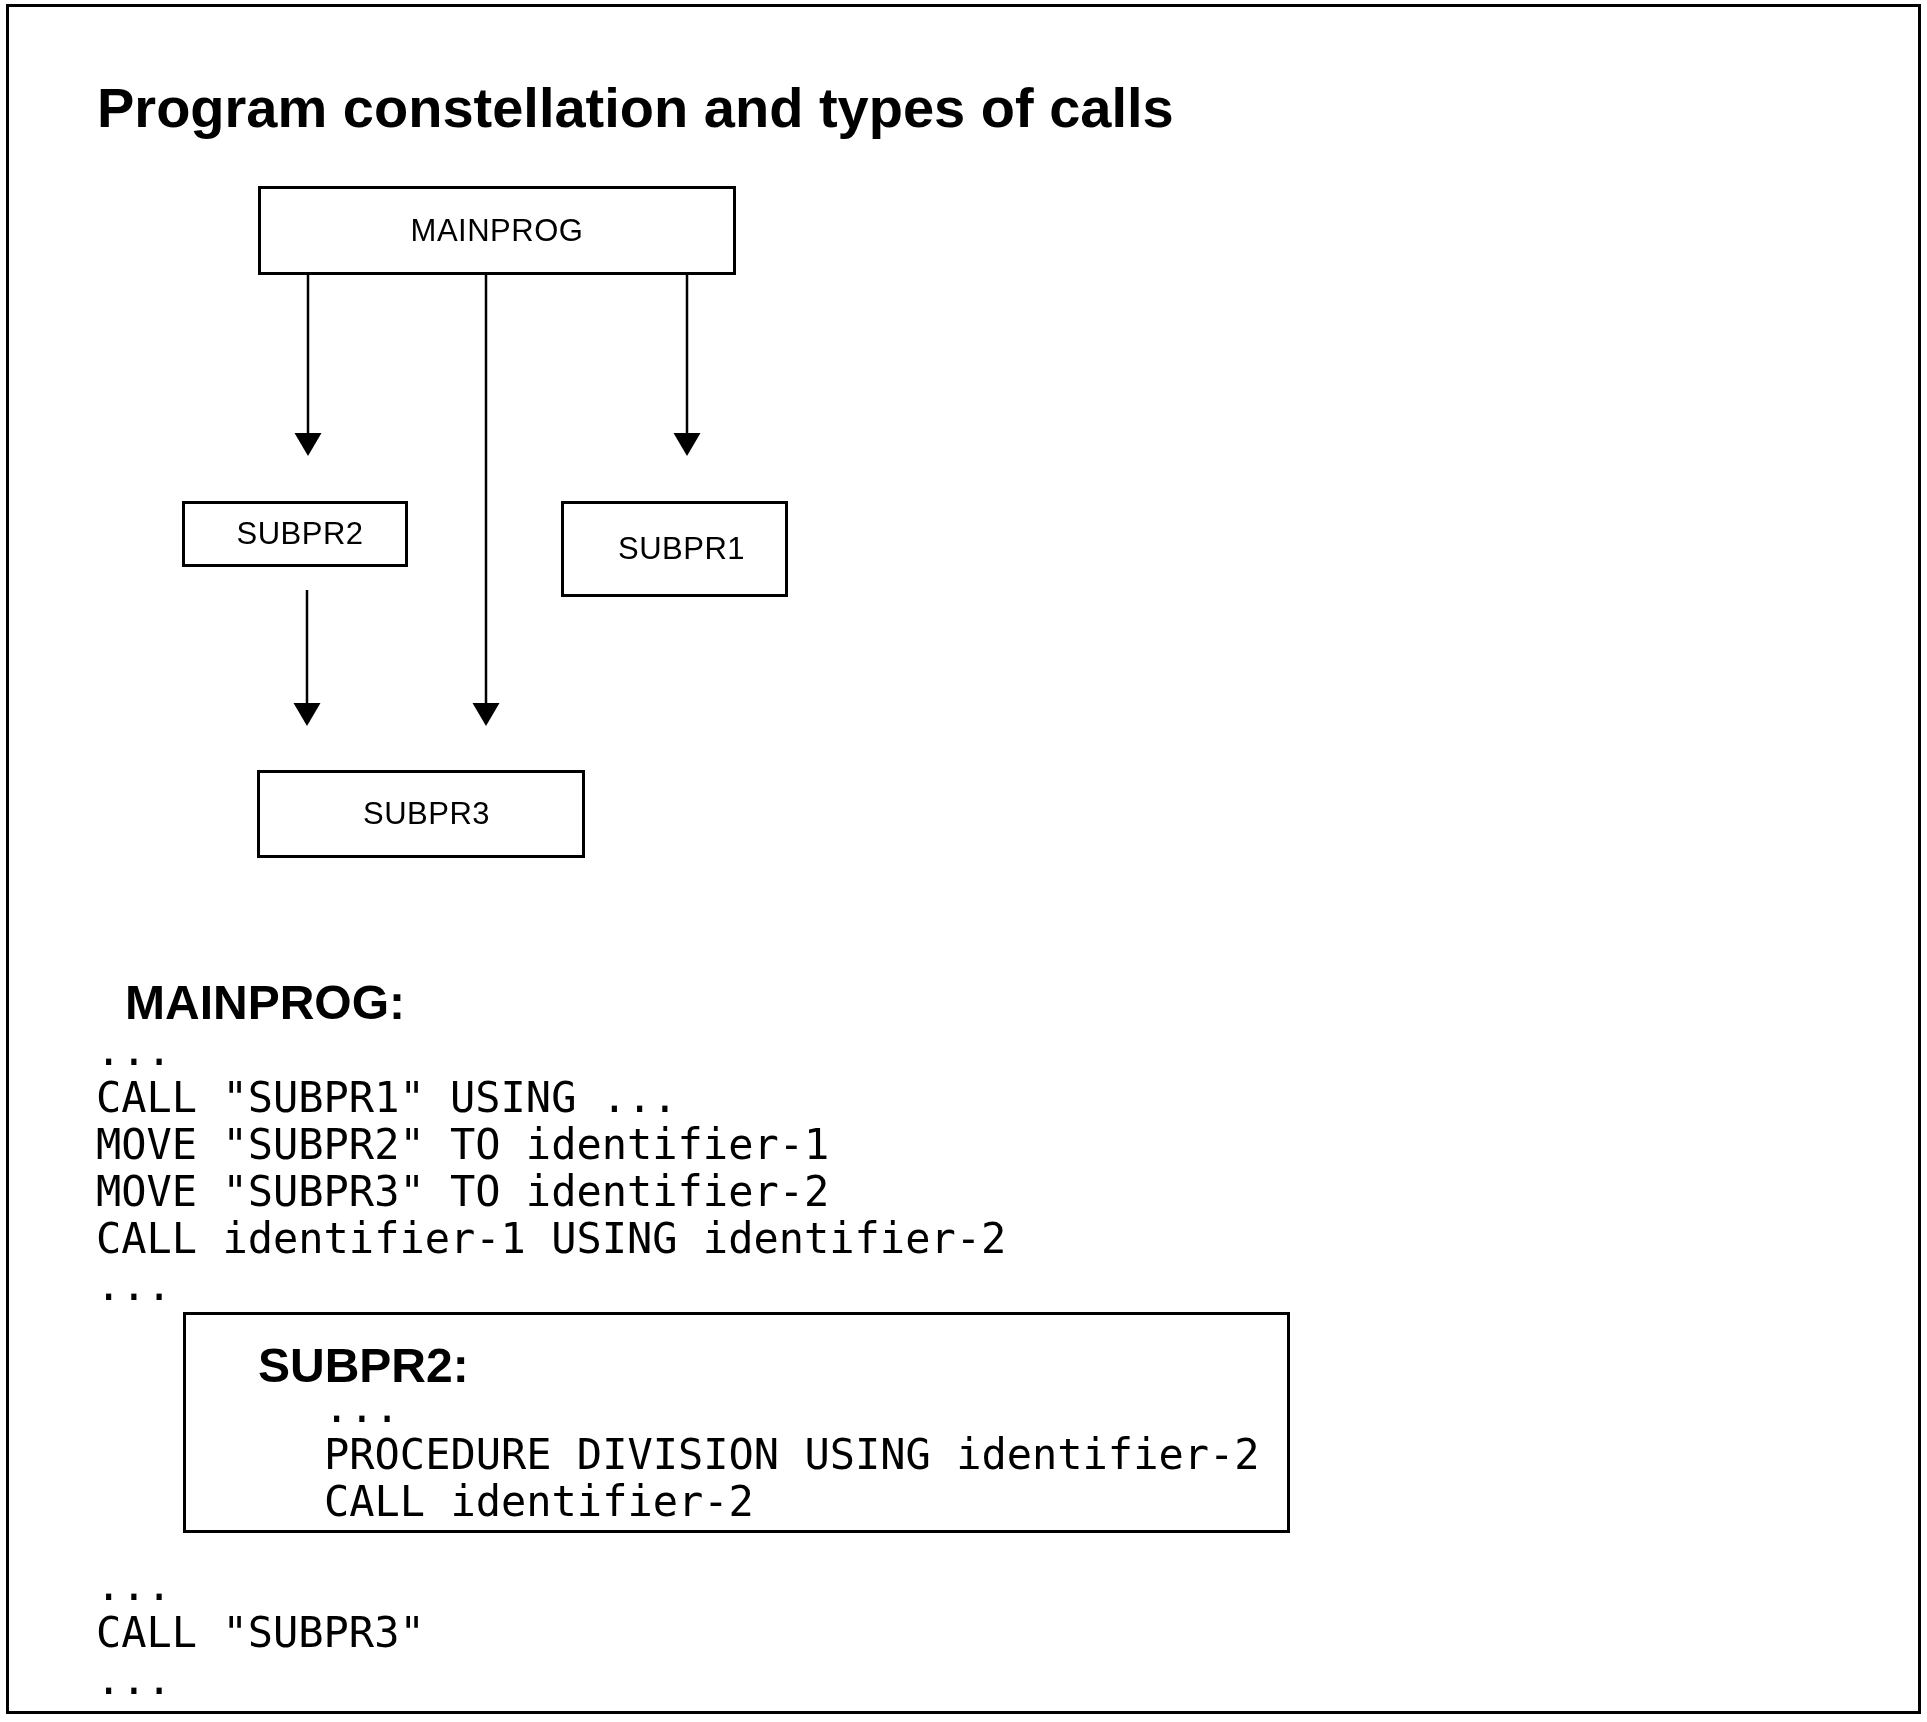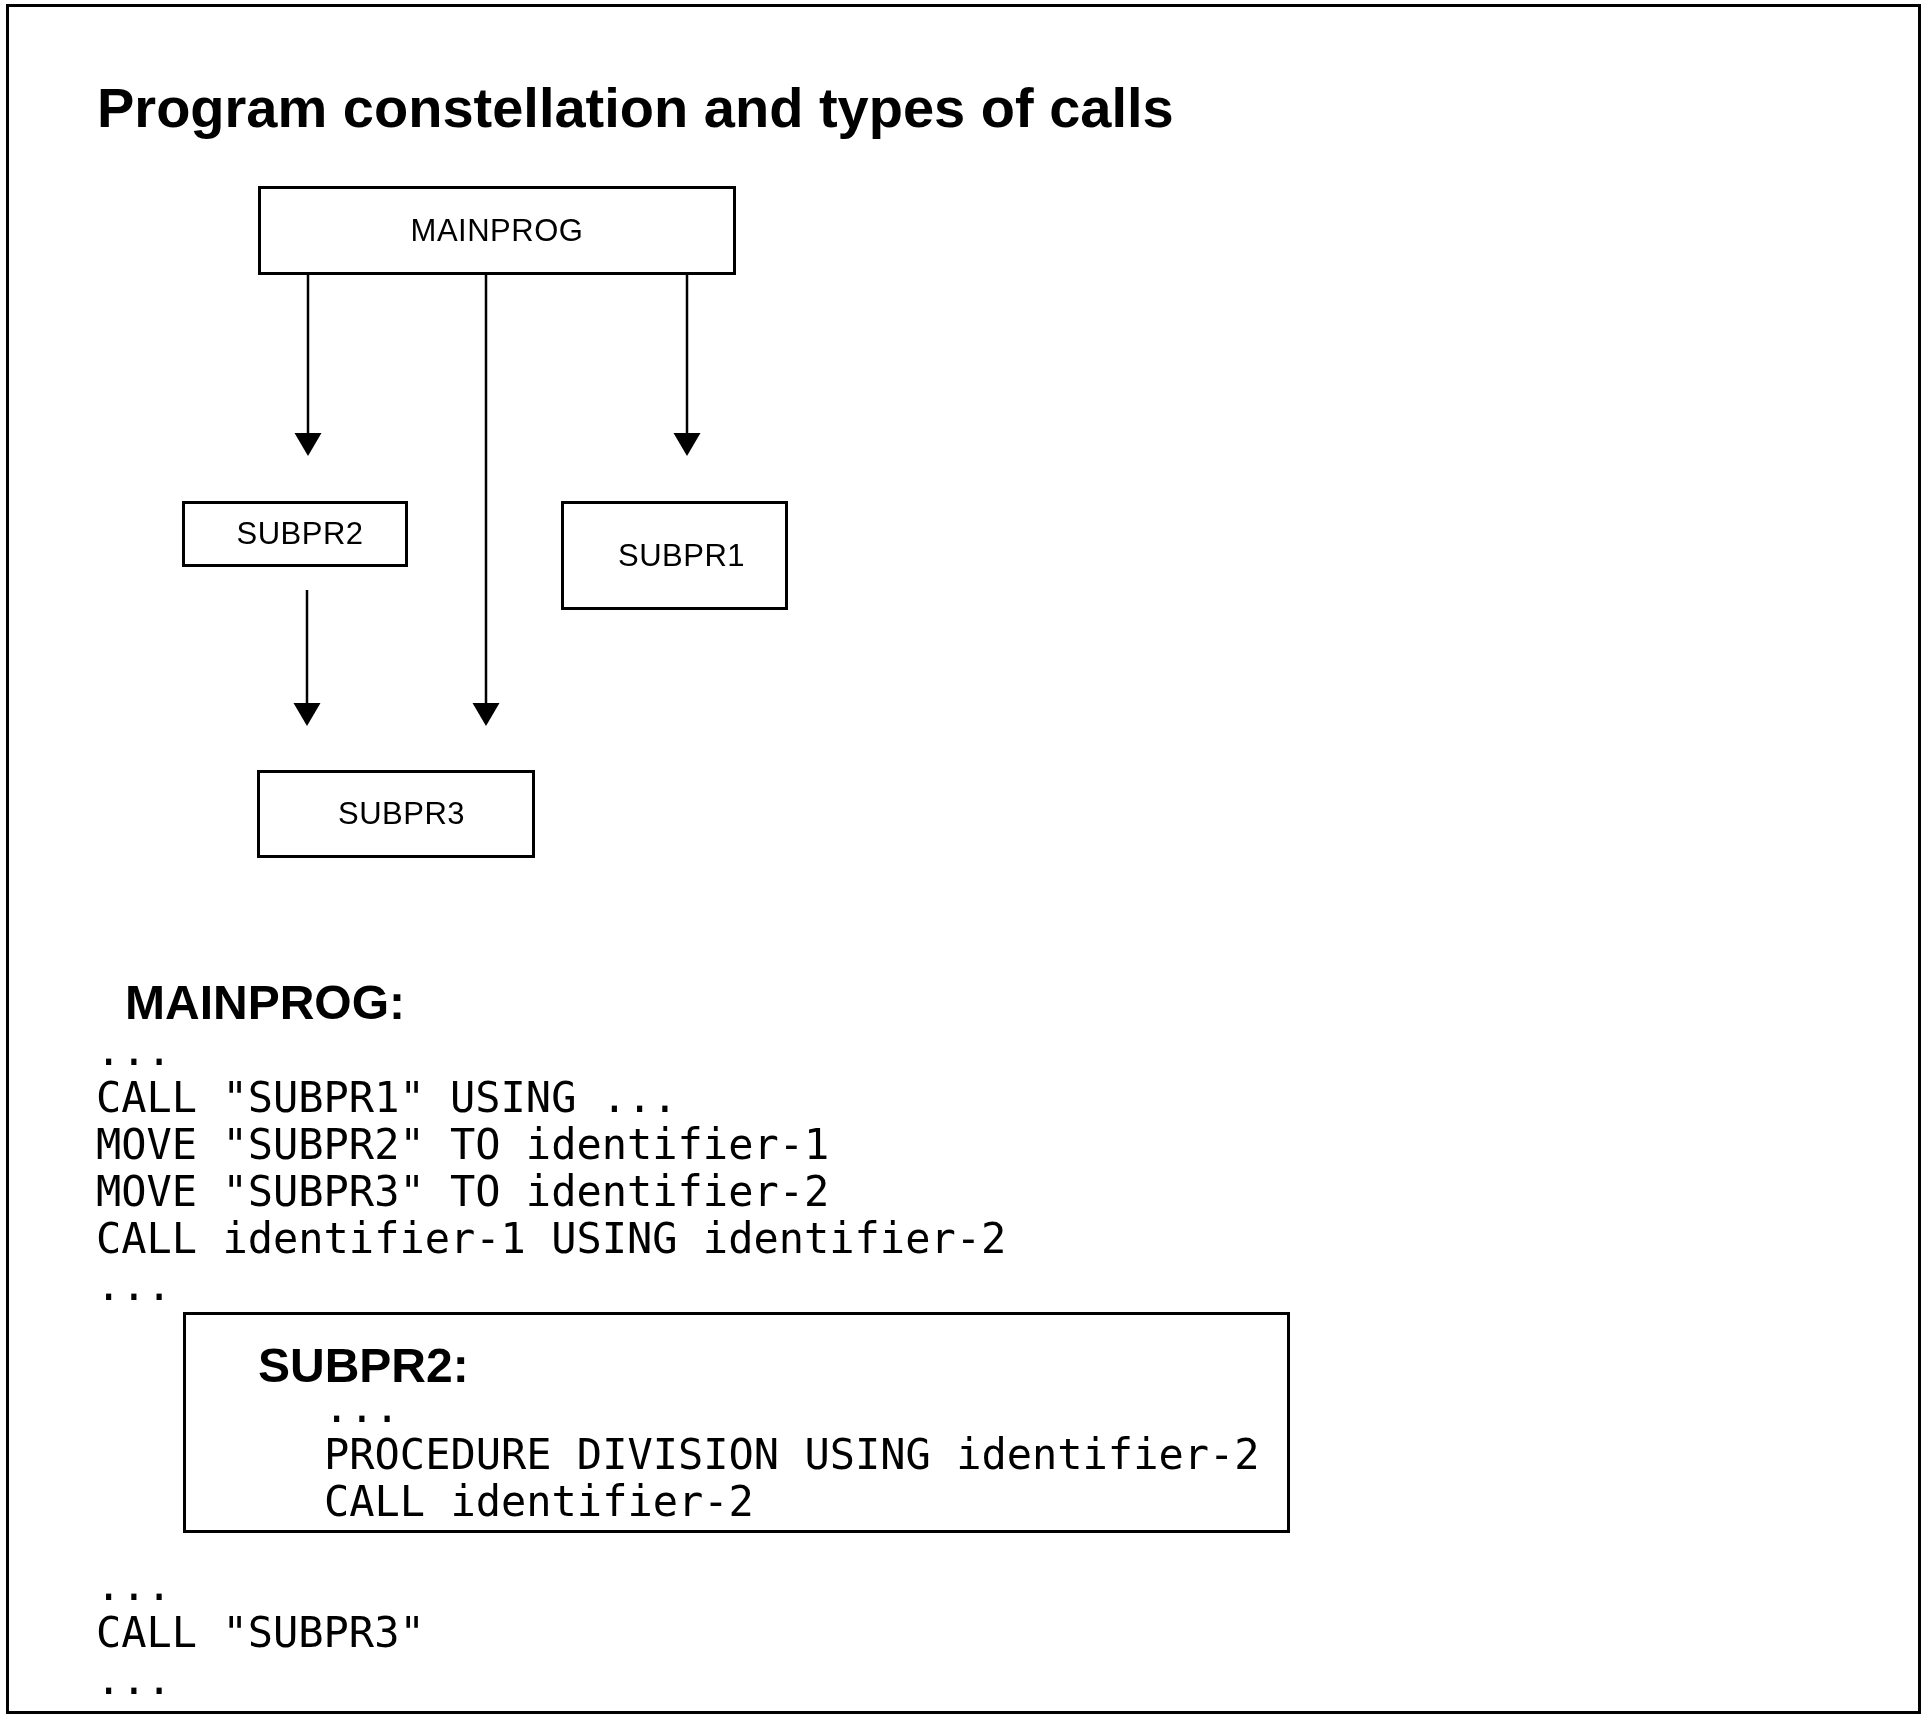--- a/index.html
+++ b/index.html
@@ -31,22 +31,22 @@
     border: 3px solid #000;
     background: #fff;
     display: flex;
     align-items: center;
     justify-content: center;
     font-size: 31px;
     letter-spacing: 0.5px;
   }
   #box-mainprog { left: 258px; top: 186px; width: 478px; height: 89px; }
   #box-subpr2   { left: 182px; top: 501px; width: 226px; height: 66px; padding-left: 10px; }
-  #box-subpr1   { left: 561px; top: 501px; width: 227px; height: 109px; padding-left: 14px; }
-  #box-subpr3   { left: 257px; top: 770px; width: 278px; height: 88px; padding-left: 11px; }
+  #box-subpr1   { left: 561px; top: 501px; width: 227px; height: 96px; padding-left: 14px; }
+  #box-subpr3   { left: 257px; top: 770px; width: 328px; height: 88px; padding-left: 11px; }
   svg.arrow-layer {
     position: absolute;
     left: 0; top: 0;
   }
   svg.arrow-layer line { stroke: #000; stroke-width: 2.5; }
   svg.arrow-layer polygon { fill: #000; stroke: none; }
   .code-heading {
     position: absolute;
     font-size: 48px;
     font-weight: bold;

